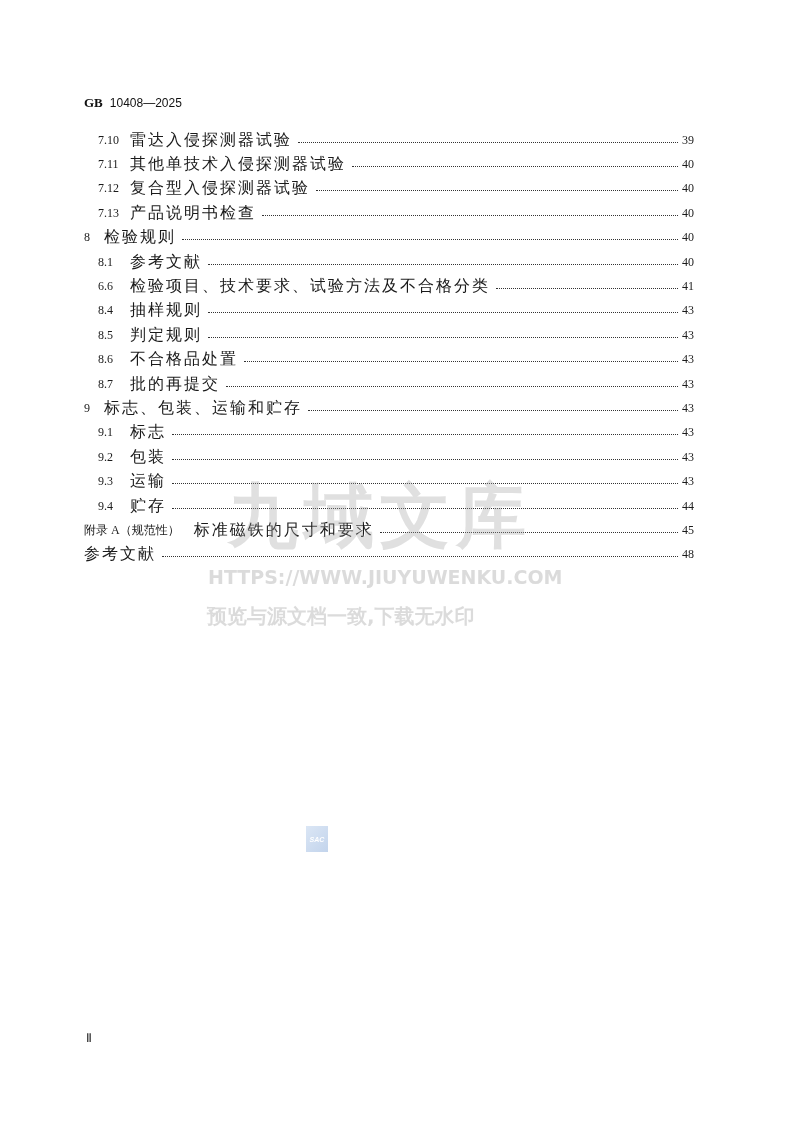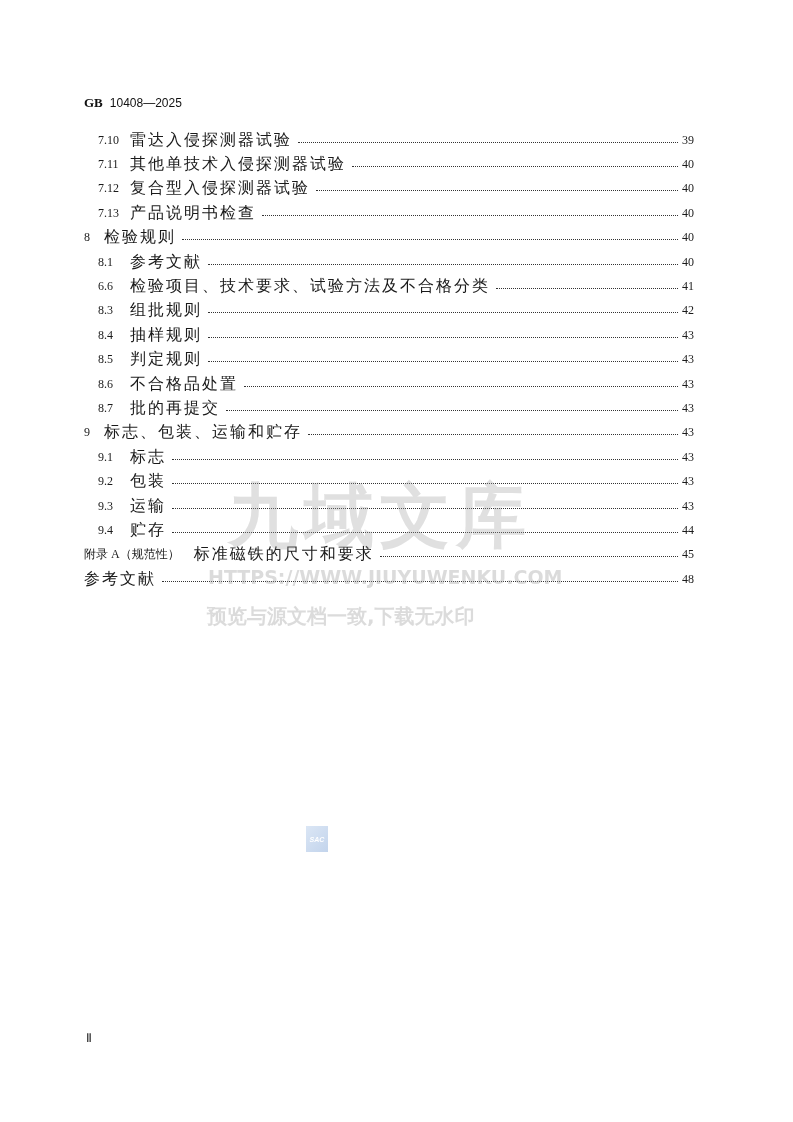--- a/index.html
+++ b/index.html
@@ -73,26 +73,20 @@
       <span class="dots"></span>
       <span class="pg">40</span>
     </div>
     <div class="row lvl2">
       <span class="no">6.6</span>
       <span class="title">检验项目、技术要求、试验方法及不合格分类</span>
       <span class="dots"></span>
       <span class="pg">41</span>
     </div>
     <div class="row lvl2">
-      <span class="no">8.3</span>
-      <span class="title">组批规则</span>
-      <span class="dots"></span>
-      <span class="pg">42</span>
-    </div>
-    <div class="row lvl2">
       <span class="no">8.4</span>
       <span class="title">抽样规则</span>
       <span class="dots"></span>
       <span class="pg">43</span>
     </div>
     <div class="row lvl2">
       <span class="no">8.5</span>
       <span class="title">判定规则</span>
       <span class="dots"></span>
       <span class="pg">43</span>

